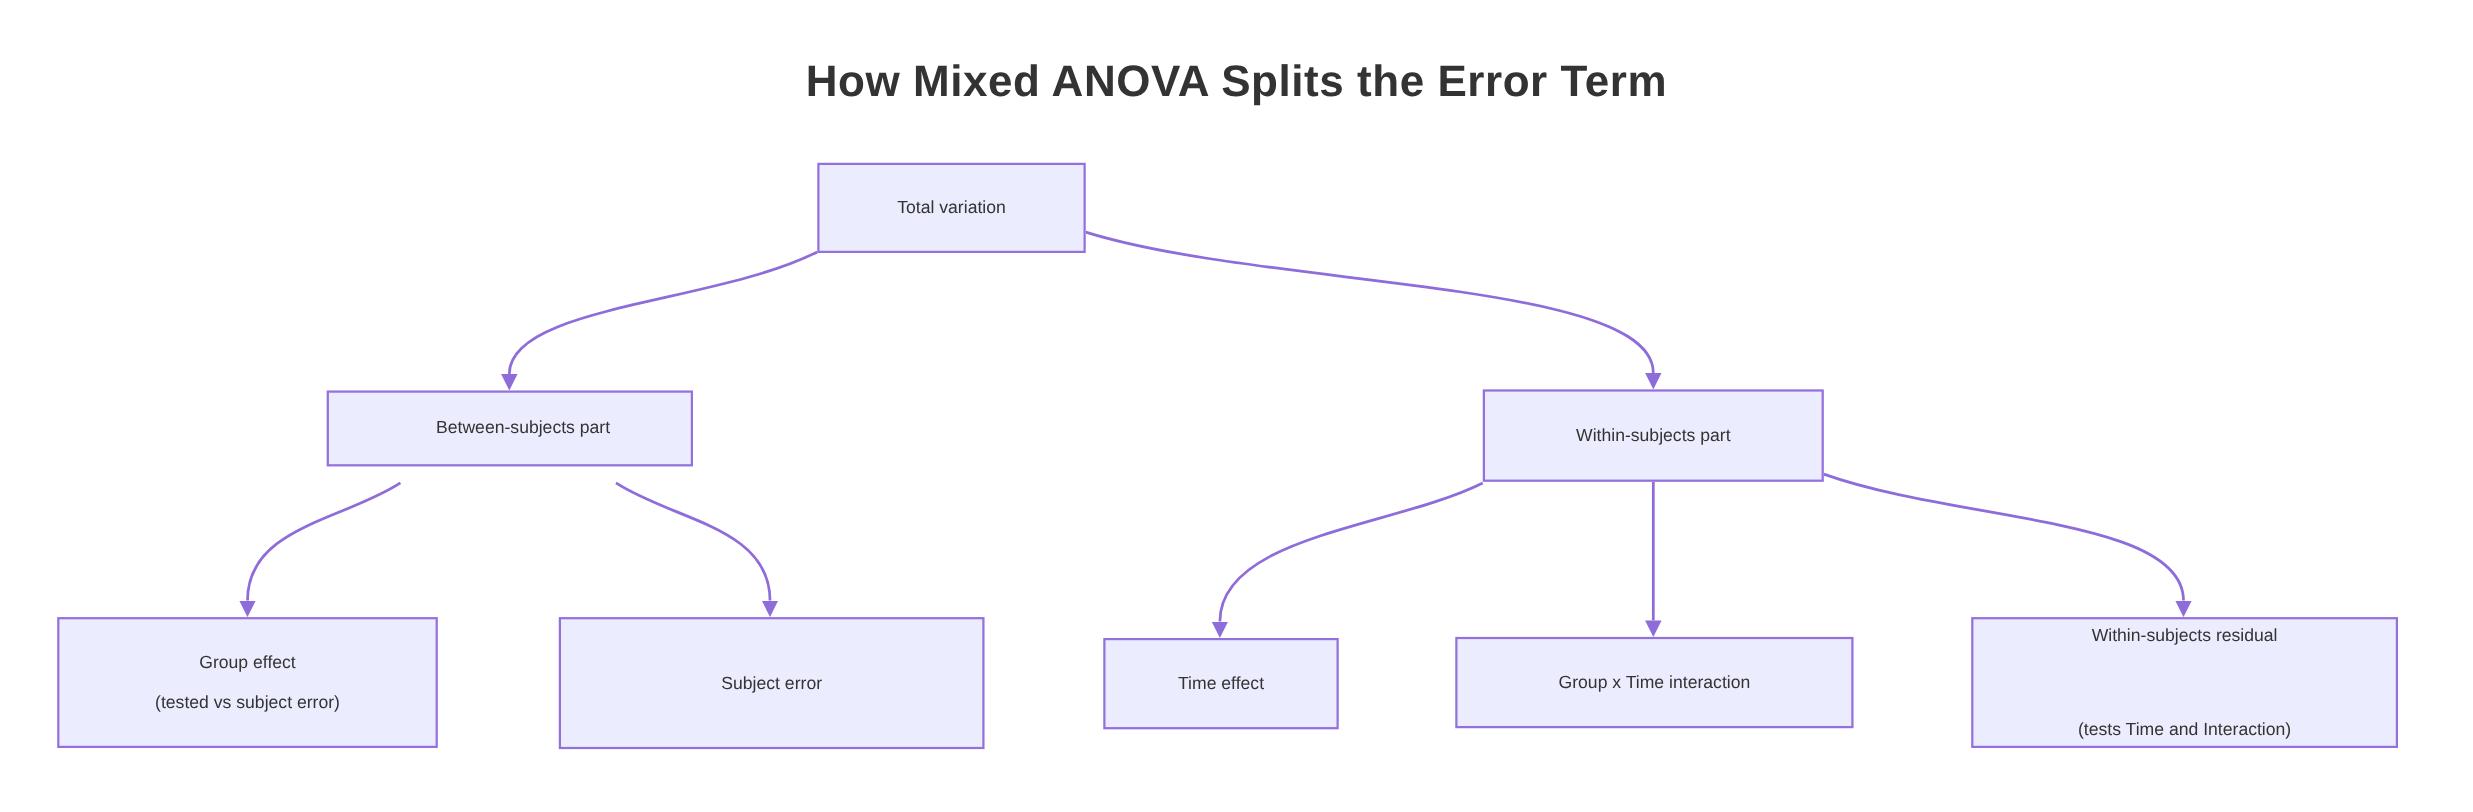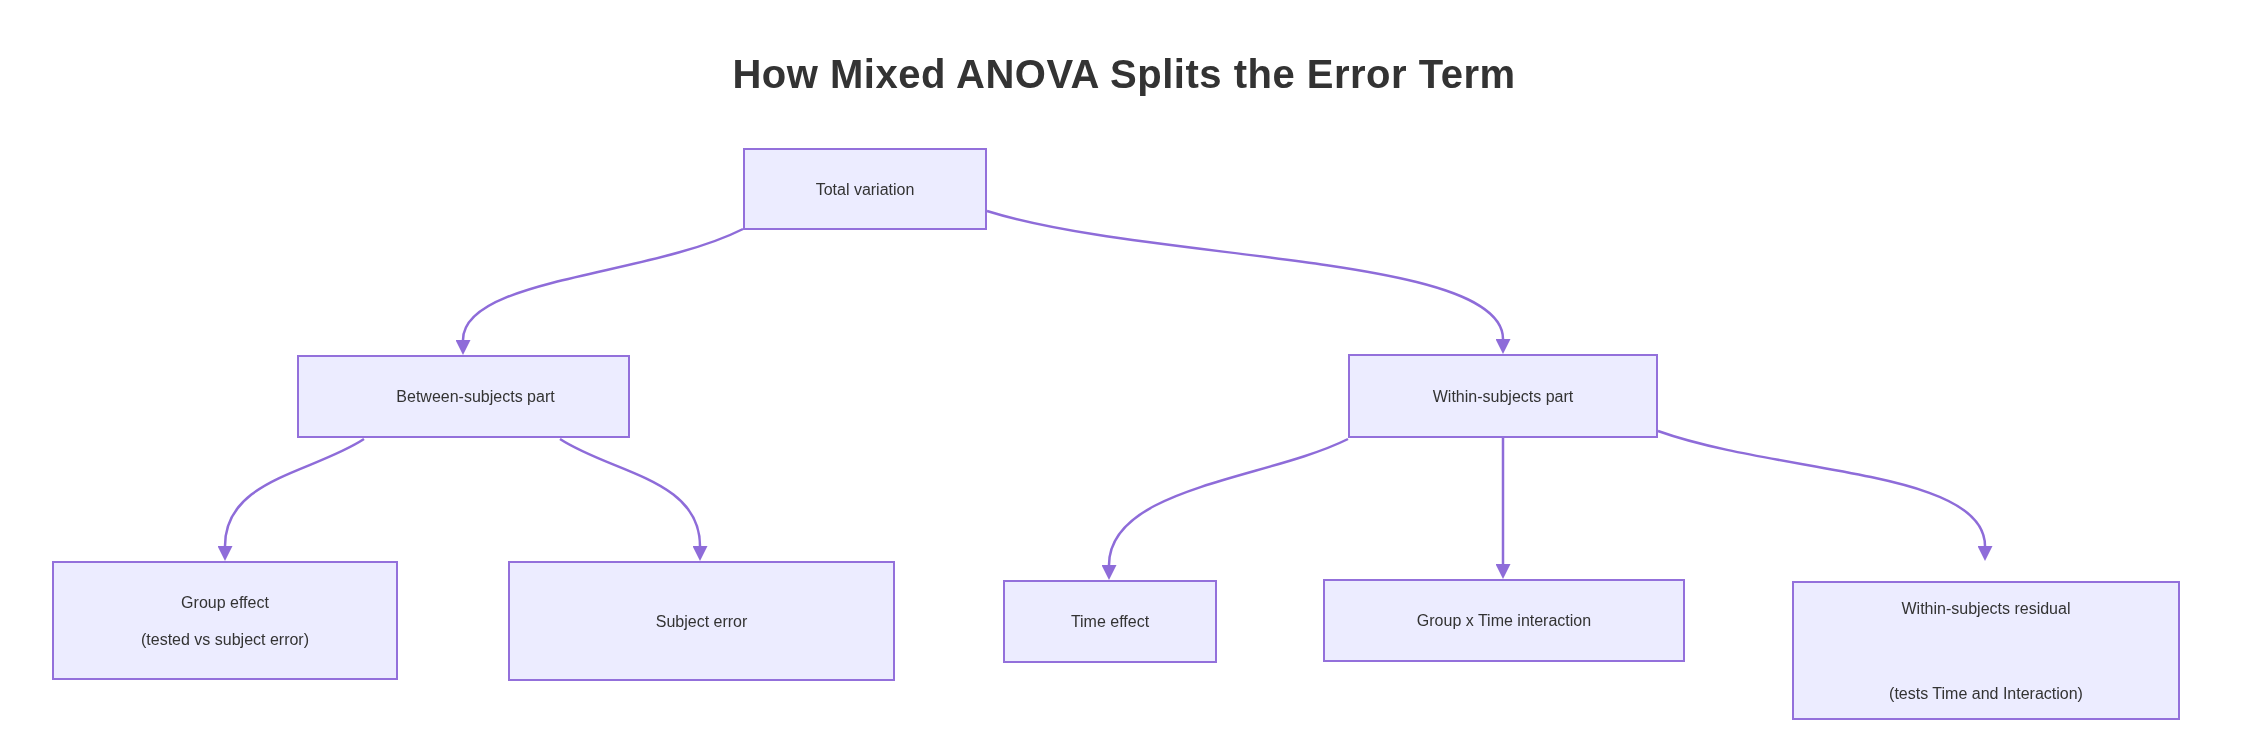--- a/index.html
+++ b/index.html
@@ -51,27 +51,27 @@
     color: var(--text, #333333);
     display: flex;
     flex-direction: column;
     align-items: center;
     justify-content: center;
     text-align: center;
     font-size: 16px;
     line-height: 37px;
   }
   .node-total       { left: 743px;  top: 148px; width: 244px; height: 82px; }
-  .node-between     { left: 297px;  top: 355px; width: 333px; height: 83px; padding-left: 24px; }
+  .node-between     { left: 297px;  top: 355px; width: 333px; height: 69px; padding-left: 24px; }
   .node-within      { left: 1348px; top: 354px; width: 310px; height: 84px; }
   .node-group       { left: 52px;   top: 561px; width: 346px; height: 119px; }
   .node-subject     { left: 508px;  top: 561px; width: 387px; height: 120px; gap: 18px; }
   .node-time        { left: 1003px; top: 580px; width: 214px; height: 83px; }
   .node-interaction { left: 1323px; top: 579px; width: 362px; height: 83px; }
-  .node-residual    { left: 1792px; top: 581px; width: 388px; height: 139px; gap: 48px; }
+  .node-residual    { left: 1792px; top: 561px; width: 388px; height: 119px; gap: 48px; }
 </style>
 </head>
 <body>
 
 <div class="canvas">
 
   <div class="title">How Mixed ANOVA Splits the Error Term</div>
 
   <svg class="edge-layer" viewBox="0 0 2248 738">
     <defs>

